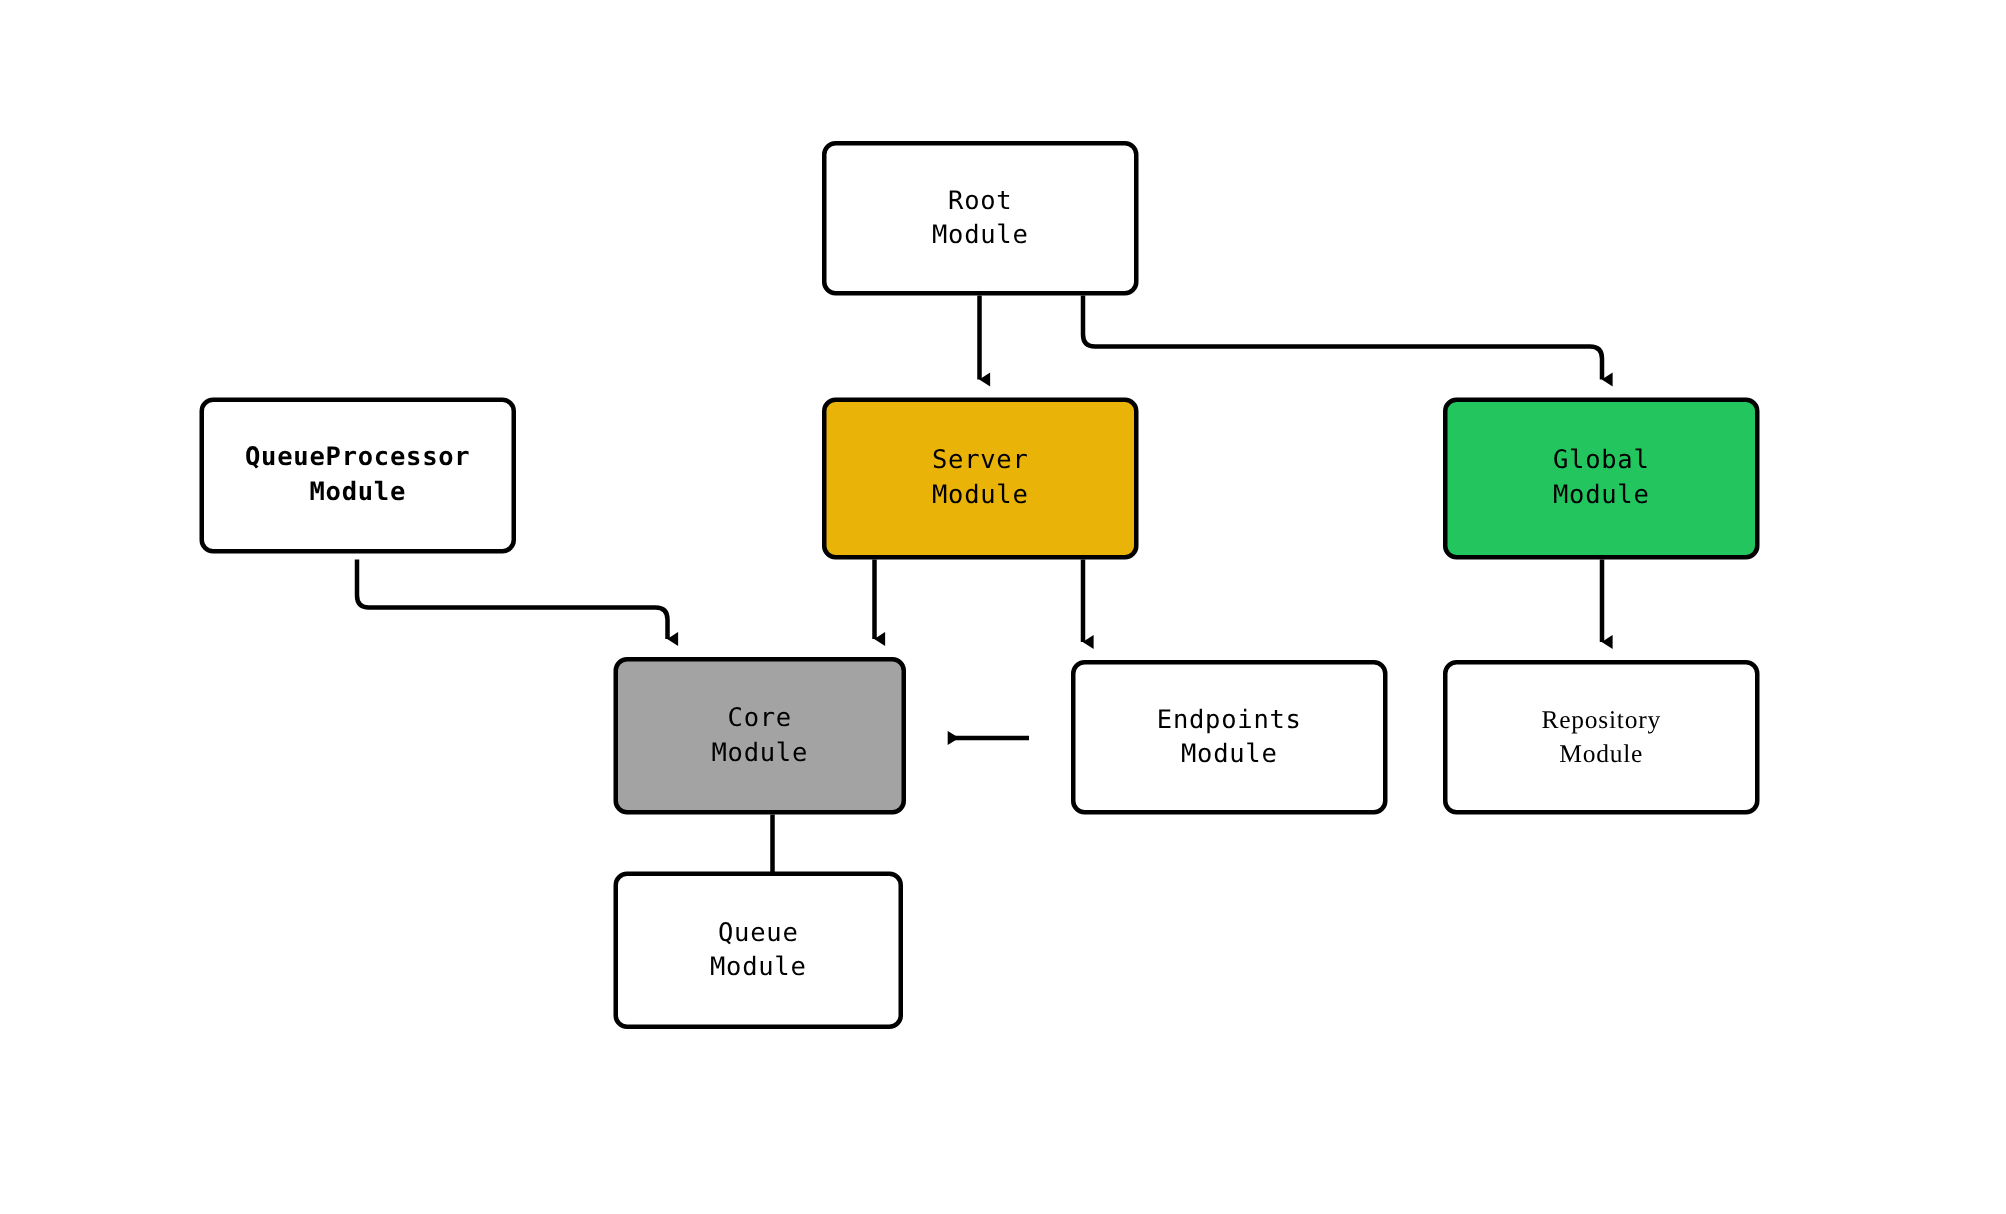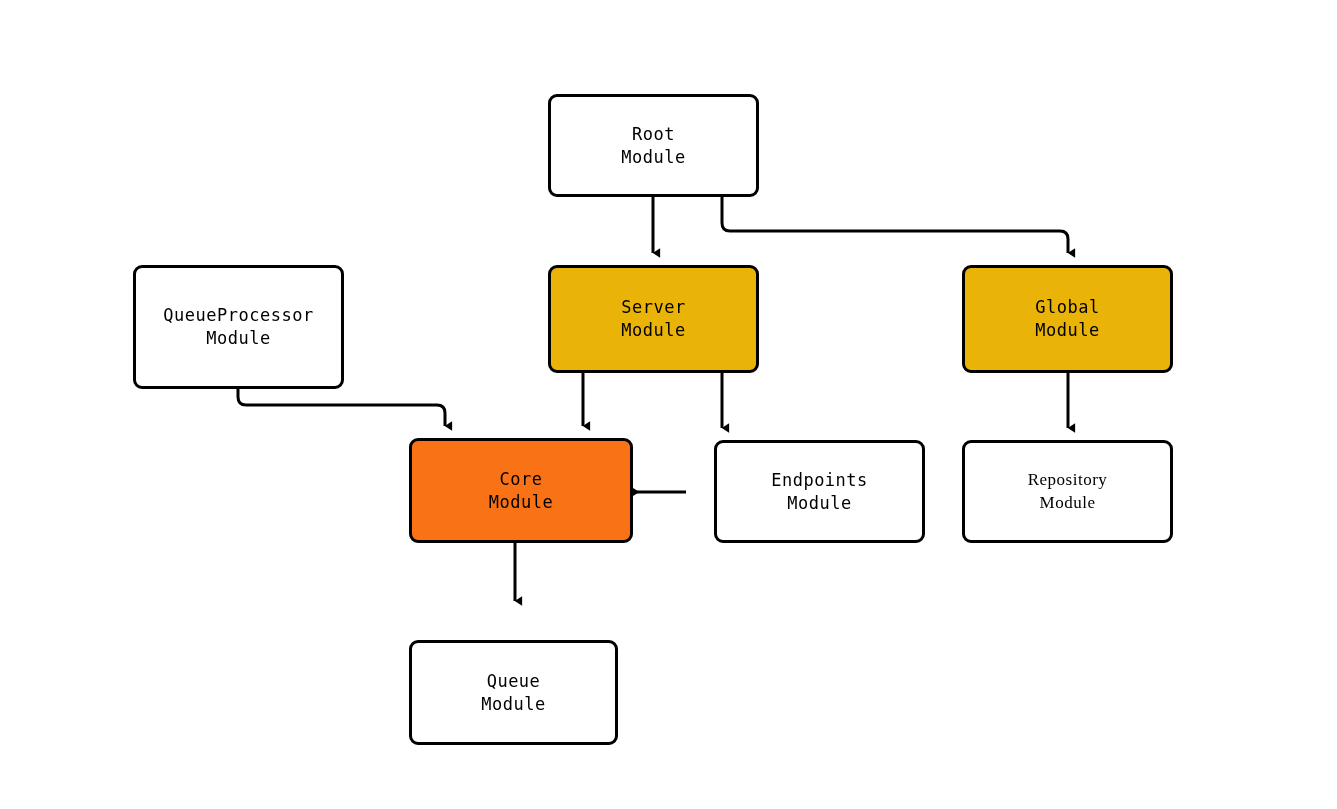--- a/index.html
+++ b/index.html
@@ -82,48 +82,48 @@
 
       <path d="M 1068 373 L 1068 428" marker-end="url(#arrowhead-down)"></path>
     </g>
   </svg>
 
   <div class="node" style="left: 548px; top: 94px; width: 211px; height: 103px; background: rgb(255, 255, 255); border-color: rgb(0, 0, 0); color: rgb(0, 0, 0);">
     <span class="node-line">Root</span>
     <span class="node-line">Module</span>
   </div>
 
-  <div class="node" style="left: 133px; top: 265px; width: 211px; height: 124px; background: rgb(255, 255, 255); border-color: rgb(0, 0, 0); color: rgb(0, 0, 0);">
+  <div class="node" style="left: 133px; top: 265px; width: 211px; height: 104px; background: rgb(255, 255, 255); border-color: rgb(0, 0, 0); color: rgb(0, 0, 0); font-weight: bold;">
     <span class="node-line">QueueProcessor</span>
     <span class="node-line">Module</span>
   </div>
 
   <div class="node" style="left: 548px; top: 265px; width: 211px; height: 108px; background: #eab308; border-color: rgb(0, 0, 0); color: rgb(0, 0, 0);">
     <span class="node-line">Server</span>
     <span class="node-line">Module</span>
   </div>
 
-  <div class="node" style="left: 962px; top: 265px; width: 211px; height: 108px; background: #eab308; border-color: rgb(0, 0, 0); color: rgb(0, 0, 0);">
+  <div class="node" style="left: 962px; top: 265px; width: 211px; height: 108px; background: #22c55e; border-color: rgb(0, 0, 0); color: rgb(0, 0, 0);">
     <span class="node-line">Global</span>
     <span class="node-line">Module</span>
   </div>
 
-  <div class="node" style="left: 409px; top: 438px; width: 224px; height: 105px; background: #f97316; border-color: rgb(0, 0, 0); color: rgb(0, 0, 0);">
+  <div class="node" style="left: 409px; top: 438px; width: 195px; height: 105px; background: #a3a3a3; border-color: rgb(0, 0, 0); color: rgb(0, 0, 0);">
     <span class="node-line">Core</span>
     <span class="node-line">Module</span>
   </div>
 
   <div class="node" style="left: 686px; top: 440px; width: 211px; height: 103px; background: rgb(255, 255, 255); border-color: rgb(0, 0, 0); color: rgb(0, 0, 0); margin-left: 28px;">
     <span class="node-line">Endpoints</span>
     <span class="node-line">Module</span>
   </div>
 
   <div class="node" style="left: 962px; top: 440px; width: 211px; height: 103px; background: rgb(255, 255, 255); border-color: rgb(0, 0, 0); color: rgb(0, 0, 0); font-family: Liberation Serif, serif;">
     <span class="node-line">Repository</span>
     <span class="node-line">Module</span>
   </div>
 
-  <div class="node" style="left: 409px; top: 640px; width: 209px; height: 105px; background: rgb(255, 255, 255); border-color: rgb(0, 0, 0); color: rgb(0, 0, 0);">
+  <div class="node" style="left: 409px; top: 581px; width: 193px; height: 105px; background: rgb(255, 255, 255); border-color: rgb(0, 0, 0); color: rgb(0, 0, 0);">
     <span class="node-line">Queue</span>
     <span class="node-line">Module</span>
   </div>
 
 </div>
 
 </body></html>

